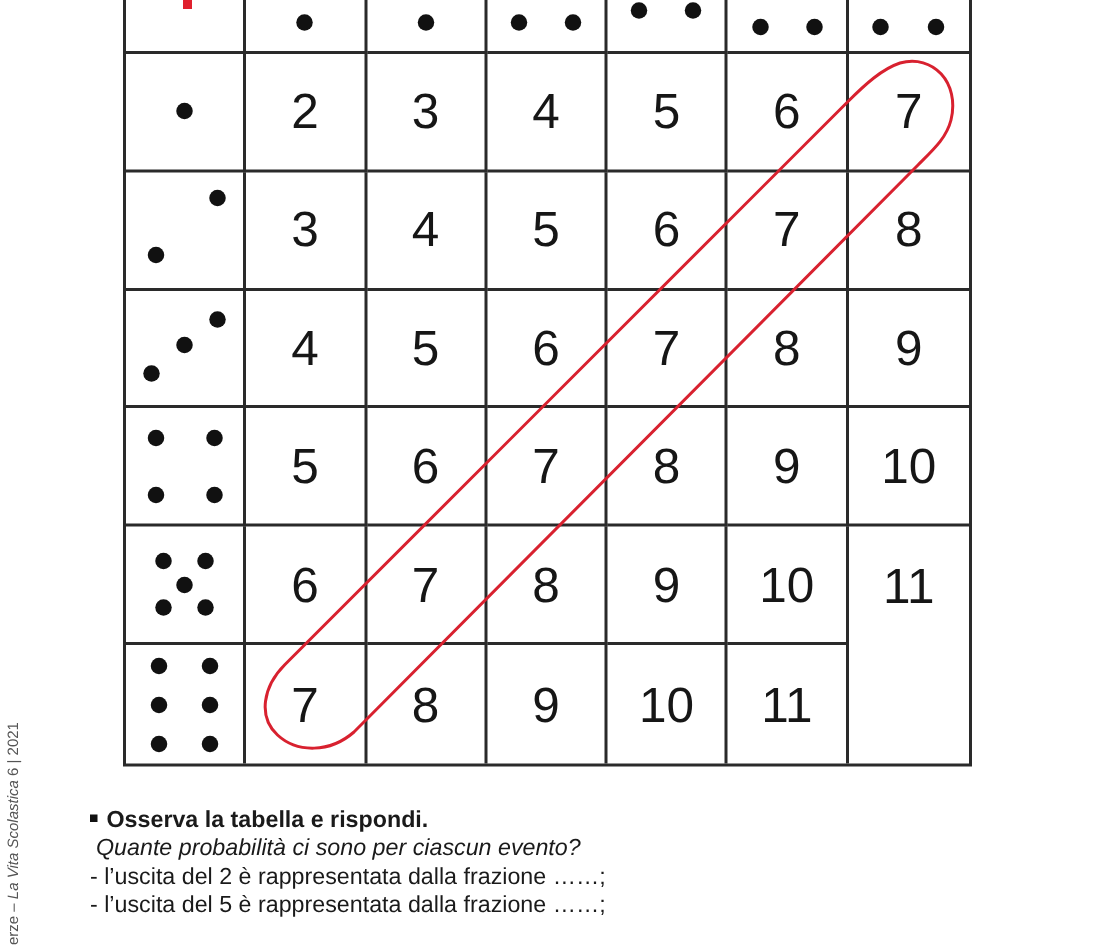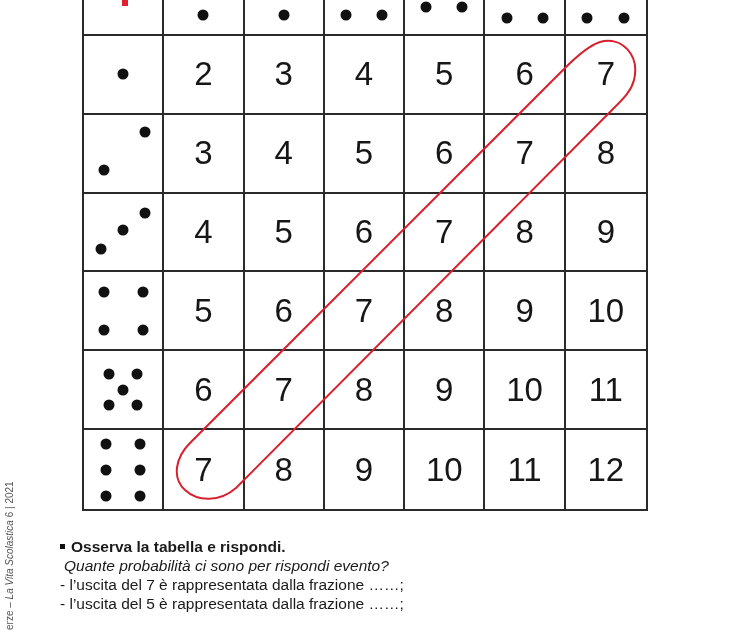--- a/index.html
+++ b/index.html
@@ -113,29 +113,28 @@
       <span class="pip" style="left: 28%; top: 50%;"></span>
       <span class="pip" style="left: 72%; top: 50%;"></span>
       <span class="pip" style="left: 28%; top: 83%;"></span>
       <span class="pip" style="left: 72%; top: 83%;"></span>
     </div>
     <div class="cell">7</div>
     <div class="cell">8</div>
     <div class="cell">9</div>
     <div class="cell">10</div>
     <div class="cell">11</div>
-    <div class="cell">12</div>
   </div>
 
 <svg class="loop" viewBox="0 0 732 630">
   <path d="M 600 42 C 622 36 640 55 634 80 C 631 92 622 100 612 110 L 236 488 C 220 502 198 502 185 490 C 172 478 175 458 190 443 L 565 68 C 577 56 588 46 600 42 Z" fill="none" stroke="#d8212f" stroke-width="2"></path>
 </svg>
 
 <div class="sidebar-credit">
   <span>erze – </span><i>La Vita Scolastica</i><span> 6 | 2021</span>
 </div>
 
 <div class="text">
   <div><span class="bullet"></span><span class="bold">Osserva la tabella e rispondi.</span></div>
-  <div class="ital">Quante probabilità ci sono per rispondi evento?</div>
-  <div>- l’uscita del 7 è rappresentata dalla frazione ……;</div>
+  <div class="ital">Quante probabilità ci sono per ciascun evento?</div>
+  <div>- l’uscita del 2 è rappresentata dalla frazione ……;</div>
   <div>- l’uscita del 5 è rappresentata dalla frazione ……;</div>
 </div>
 
 </body></html>

